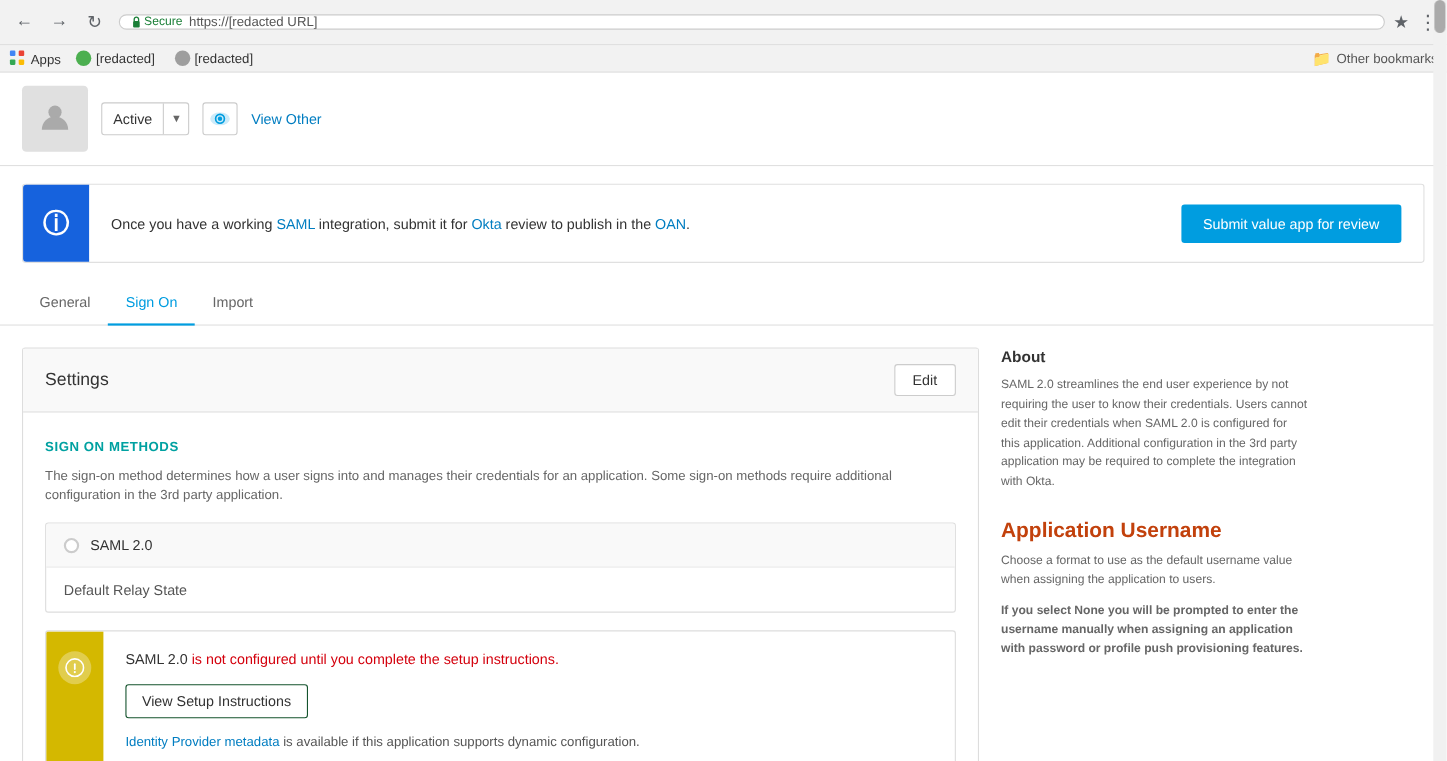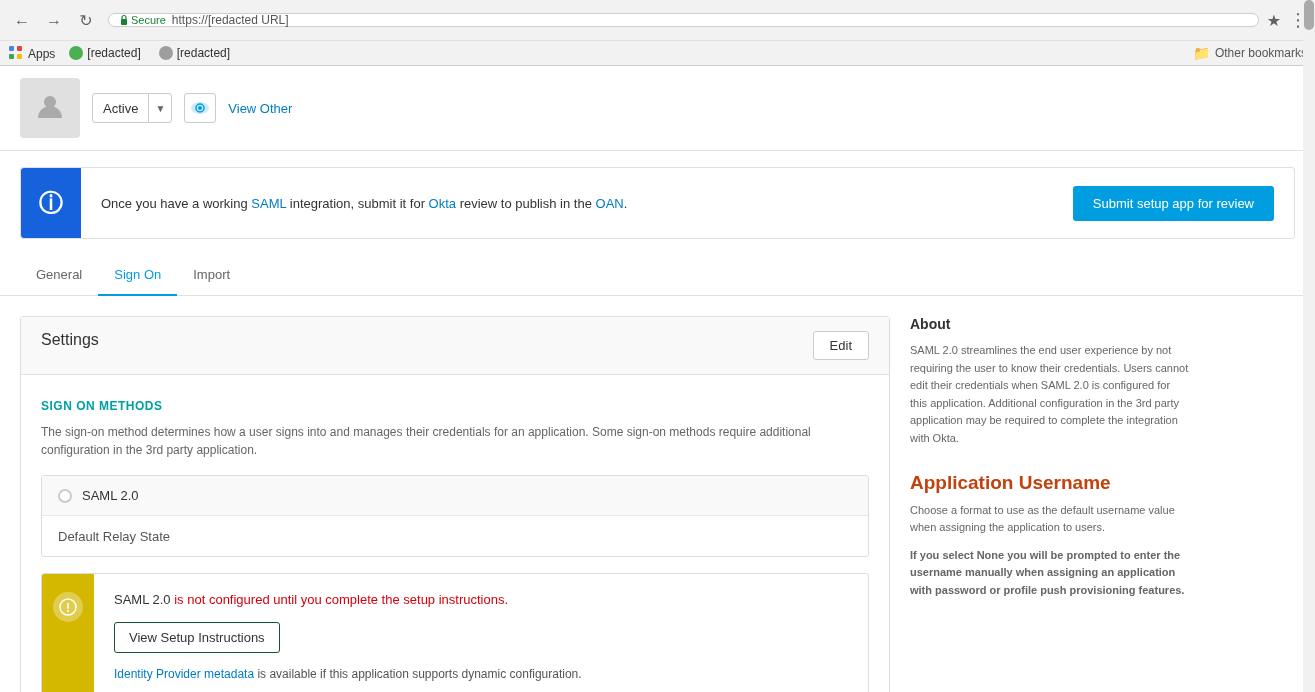--- a/index.html
+++ b/index.html
@@ -48,21 +48,21 @@
     .tabs { display: flex; border-bottom: 1px solid #e0e0e0; padding: 0 20px; margin-top: 4px; }
     .tab { padding: 12px 16px; font-size: 13px; color: #666; cursor: pointer; border-bottom: 2px solid transparent; margin-bottom: -1px; }
     .tab.active { color: #009de0; border-bottom: 2px solid #009de0; font-weight: 500; }
 
     
     .main-layout { display: flex; padding: 20px; gap: 20px; }
 
     
     .settings-panel { flex: 1; max-width: 870px; }
     .settings-card { border: 1px solid #ddd; border-radius: 3px; background: white; }
-    .settings-header { display: flex; justify-content: space-between; padding: 14px 20px; border-bottom: 1px solid #e0e0e0; background: #f9f9f9; }
+    .settings-header { display: flex; align-items: center; justify-content: space-between; padding: 14px 20px; border-bottom: 1px solid #e0e0e0; background: #f9f9f9; }
     .settings-title { font-size: 16px; color: #333; font-weight: 500; }
     .edit-btn { padding: 6px 16px; border: 1px solid #ccc; background: white; border-radius: 3px; cursor: pointer; font-size: 13px; color: #333; }
 
     .settings-body { padding: 24px 20px; }
     .sign-on-methods-label { font-size: 12px; font-weight: 600; color: #00a1a1; letter-spacing: 0.5px; margin-bottom: 10px; }
     .sign-on-desc { font-size: 12px; color: #666; line-height: 1.5; margin-bottom: 16px; }
 
     
     .saml-option { border: 1px solid #ddd; border-radius: 3px; overflow: hidden; margin-bottom: 16px; }
     .saml-option-header { display: flex; align-items: center; padding: 12px 16px; background: #f9f9f9; gap: 10px; }
@@ -164,21 +164,21 @@
     <a class="view-logs-link">View Other</a>
   </div>
 
   <div class="info-banner">
     <div class="info-icon-box">
       <span style="font-size:24px;font-weight:bold;color:white;">ⓘ</span>
     </div>
     <div class="info-text">
       <span>Once you have a working </span><span class="saml">SAML</span><span> integration, submit it for </span><span class="okta">Okta</span><span> review to publish in the </span><span class="oan">OAN</span><span>.</span>
     </div>
-    <button class="submit-btn">Submit setup app for review</button>
+    <button class="submit-btn">Submit value app for review</button>
   </div>
 
   <div class="tabs">
     <div class="tab">General</div>
     <div class="tab active">Sign On</div>
     <div class="tab">Import</div>
   </div>
 
   <div class="main-layout">
 

